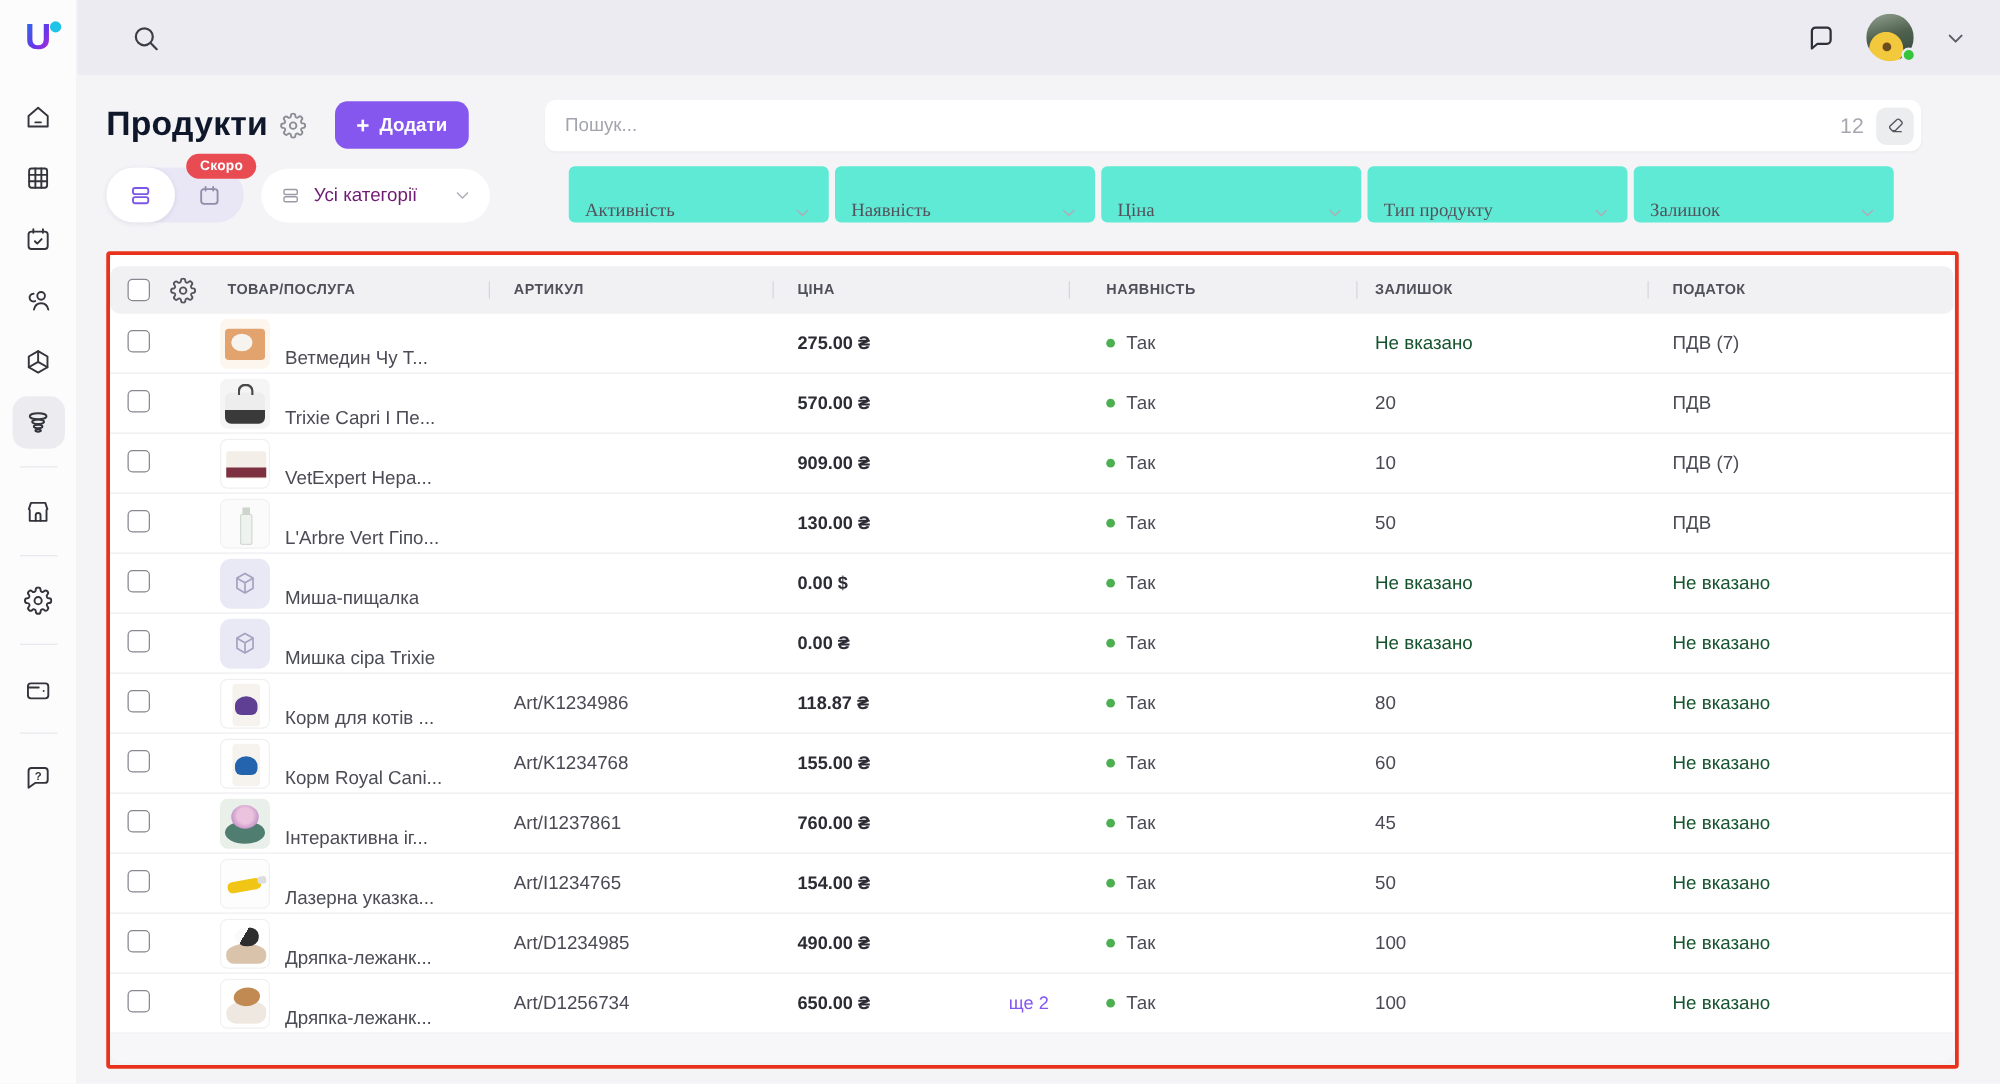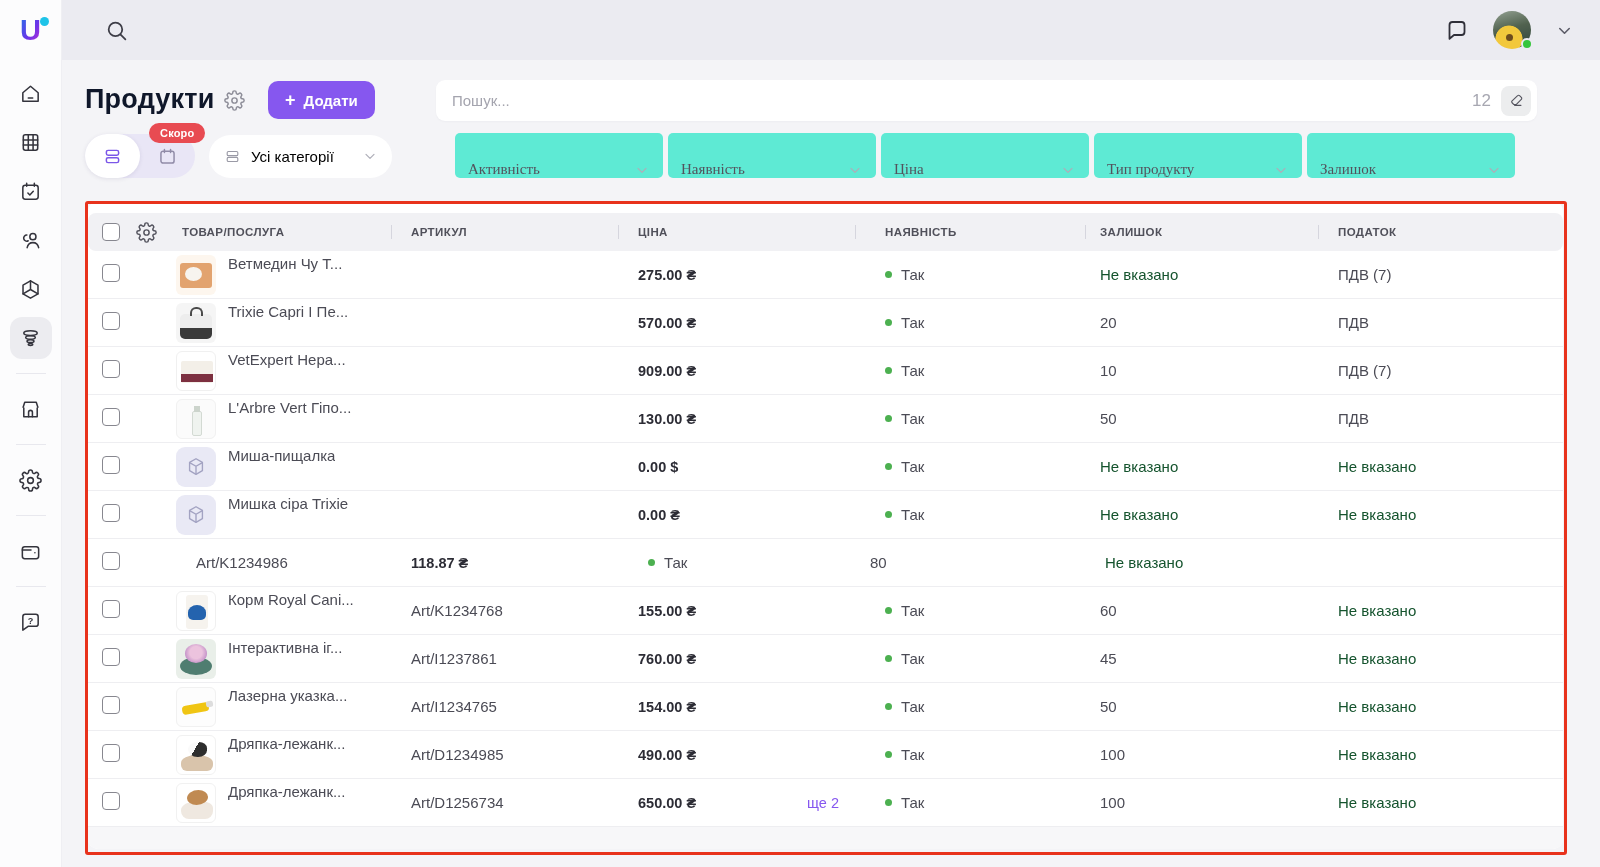--- a/index.html
+++ b/index.html
@@ -62,21 +62,21 @@
   .view-seg { width:55px; height:44px; display:flex; align-items:center; justify-content:center; cursor:pointer; }
   .view-seg.active { background:#fff; border-radius:22px; box-shadow:0 1px 4px rgba(50,40,90,.10); color:#7b57e8; }
   .view-seg.inactive { color:#918ca8; }
   .view-seg svg { width:21px; height:21px; stroke:currentColor; fill:none; stroke-width:1.7; stroke-linecap:round; stroke-linejoin:round; }
   .soon-badge { position:absolute; left:64px; top:-11px; background:#e84b52; color:#fff; font-size:11px; font-weight:700;
     padding:4px 11px; border-radius:11px; z-index:3; letter-spacing:.2px; }
   .category-select { margin-left:14px; width:183px; height:43px; background:#fff; border-radius:22px; display:flex; align-items:center;
     padding:0 14px 0 15px; cursor:pointer; gap:10px; }
   .category-select .cat-icon { color:#9a9aa6; }
   .category-select .cat-icon svg { width:17px; height:17px; stroke:currentColor; fill:none; stroke-width:1.6; }
-  .category-select .cat-label { font-size:15px; color:#000000; flex:1; }
+  .category-select .cat-label { font-size:15px; color:#701a75; flex:1; }
   .chev { color:#aeaeb8; }
   .chev svg { width:16px; height:16px; stroke:currentColor; fill:none; stroke-width:1.8; stroke-linecap:round; stroke-linejoin:round; }
 
   .filters { position:absolute; left:393px; top:73px; width:1060px; display:flex; gap:5px; }
   .filter { flex:1; height:45px; background:#5eead4; border-radius:5px; display:flex; align-items:flex-end; padding:0 13px; cursor:pointer;font-family:Liberation Serif, serif; }
   .filter .f-label { flex:1; font-size:15px; color:#53535d; }
 
   
   .annotated { position:absolute; left:23px; top:141px; width:1482px; height:654px; border:3px solid #e8321c; border-radius:3px; z-index:5; pointer-events:none; }
   .table-card { position:absolute; left:26px; top:141px; width:1475px; height:648px; background:#fff; border-radius:10px; overflow:hidden; display:flex; flex-direction:column; }
@@ -92,21 +92,21 @@
   .h-stock { padding-left:15px; }
   .hsep { position:absolute; left:0; top:50%; transform:translateY(-50%); width:1px; height:14px; background:#d6d6de; }
 
   .checkbox { width:18px; height:18px; border:1.6px solid #87878f; border-radius:4px; background:#fff; display:inline-block; cursor:pointer; }
 
   .tbody { flex:1; display:flex; flex-direction:column; }
   .trow { display:grid; grid-template-columns:88px 215px 227px 237px 230px 233px minmax(0,1fr);
     height:48px; align-items:center; border-bottom:1px solid #eeeef1; cursor:pointer; }
   .cell { font-size:15px; color:#4b4b55; }
   .c-check { padding-left:14px; }
-  .c-product { display:flex; align-items:flex-start; gap:12px; min-width:0; }
+  .c-product { display:flex; align-items:flex-end; gap:12px; min-width:0; }
   .pname { white-space:nowrap; overflow:hidden; text-overflow:ellipsis; }
   .c-sku { padding-left:20px; }
   .c-price { padding-left:20px; display:flex; align-items:center; }
   .price { font-weight:700; color:#2c2c35; font-size:14.5px; }
   .more { margin-left:auto; margin-right:16px; color:#8657ef; font-size:14.5px; text-decoration:none; cursor:pointer; }
   .c-avail { padding-left:30px; display:flex; align-items:center; gap:9px; }
   .dot { width:7px; height:7px; border-radius:50%; background:#4cb050; flex:0 0 auto; }
   .c-stock { padding-left:15px; }
   .c-tax { padding-left:20px; }
   .muted { color:#14532d; }
@@ -525,20 +525,28 @@
     <div class="cell c-avail">
       <span class="dot"></span>
       <span>Так</span>
     </div>
     <div class="cell c-stock muted">Не вказано</div>
     <div class="cell c-tax muted">Не вказано</div>
   </div>
 
   <div class="trow">
     <div class="cell c-check"><span class="checkbox"></span></div>
+    <div class="cell c-product">
+      <span class="thumb t-royal-purple">
+
+        <span class="art1"></span>
+              <span class="art2"></span>
+      </span>
+      <span class="pname">Корм для котів ...</span>
+    </div>
     <div class="cell c-sku">Art/K1234986</div>
     <div class="cell c-price">
       <span class="price">118.87 ₴</span>
 
     </div>
     <div class="cell c-avail">
       <span class="dot"></span>
       <span>Так</span>
     </div>
     <div class="cell c-stock">80</div>

